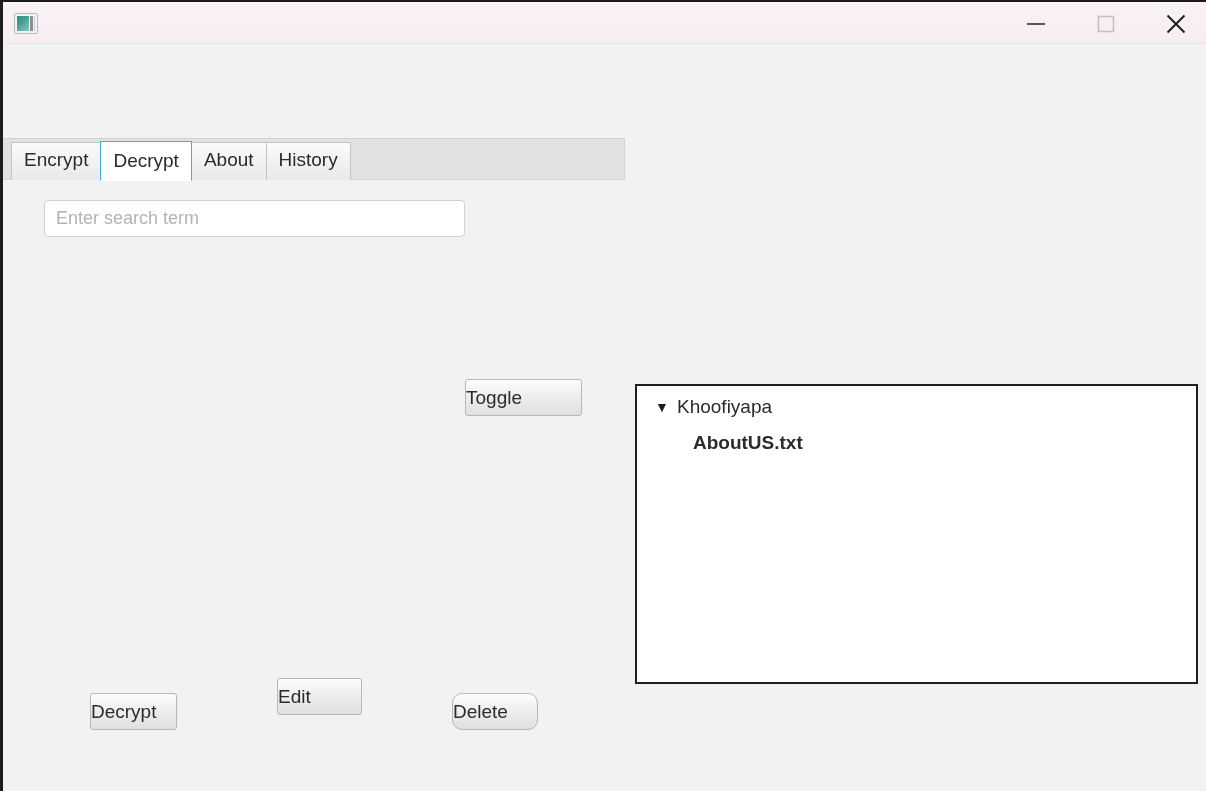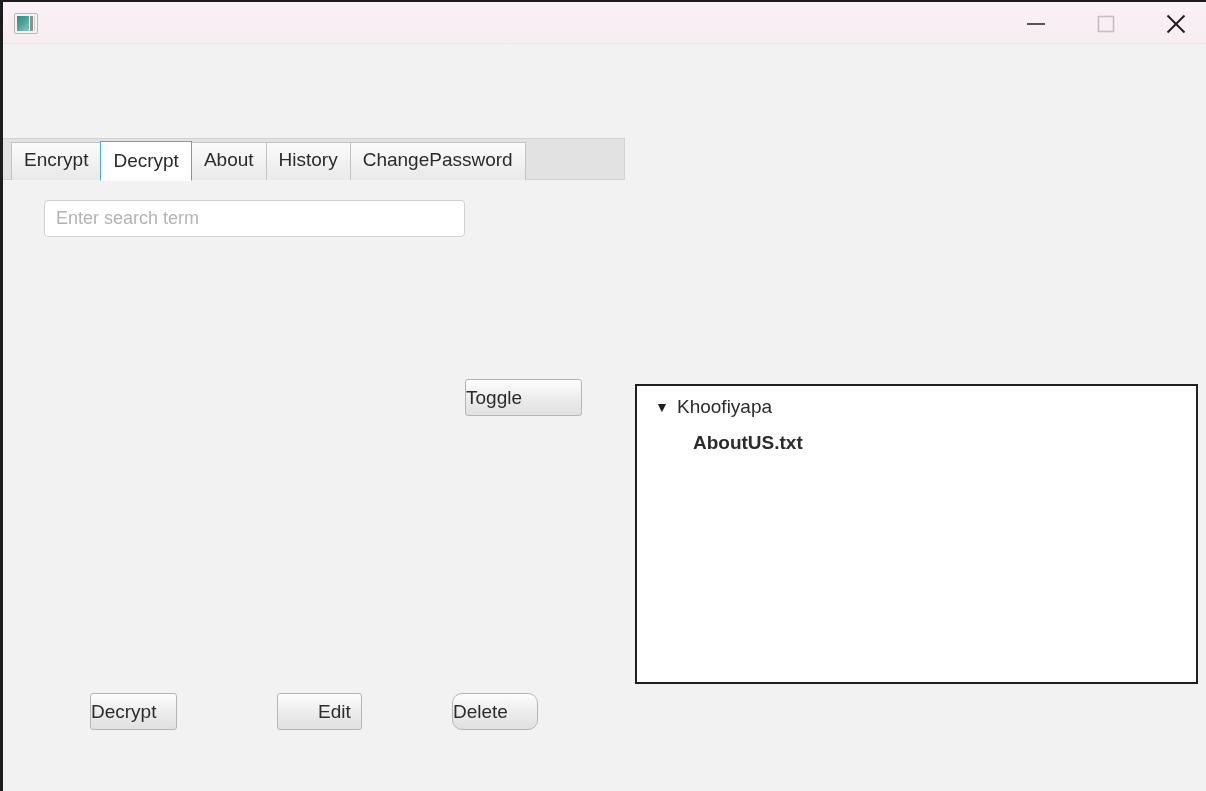--- a/index.html
+++ b/index.html
@@ -167,21 +167,21 @@
     font-family: Liberation Sans, sans-serif;
     font-size: 19px;
     color: #2b2b2b;
     cursor: default;
     text-align: left;
     padding: 0;
   }
   #btn-toggle { left: 462px; top: 199px; width: 117px; height: 37px; }
 
   #btn-decrypt { left: 87px;  top: 513px; width: 87px; height: 37px; }
-  #btn-edit    { left: 274px; top: 513px; width: 85px; height: 37px; padding-left: 40px; }
+  #btn-edit    { left: 274px; top: 498px; width: 85px; height: 37px; }
   #btn-delete  { left: 449px; top: 513px; width: 86px; height: 37px; border-radius: 10px; }
 
   
   #tree-panel {
     position: absolute;
     left: 632px;
     top: 204px;
     width: 563px;
     height: 300px;
     background: #ffffff;
@@ -248,21 +248,20 @@
       </svg>
     </div>
   </div>
 
   <div id="tabstrip">
     <div id="tabs">
       <div class="tab">Encrypt</div>
       <div class="tab active">Decrypt</div>
       <div class="tab">About</div>
       <div class="tab">History</div>
-      <div class="tab">ChangePassword</div>
     </div>
   </div>
 
   <div id="content">
 
     <input id="search-input" type="text" placeholder="Enter search term" style="">
 
     <button class="btn" id="btn-toggle">Toggle</button>
 
     <button class="btn" id="btn-decrypt">Decrypt</button>

